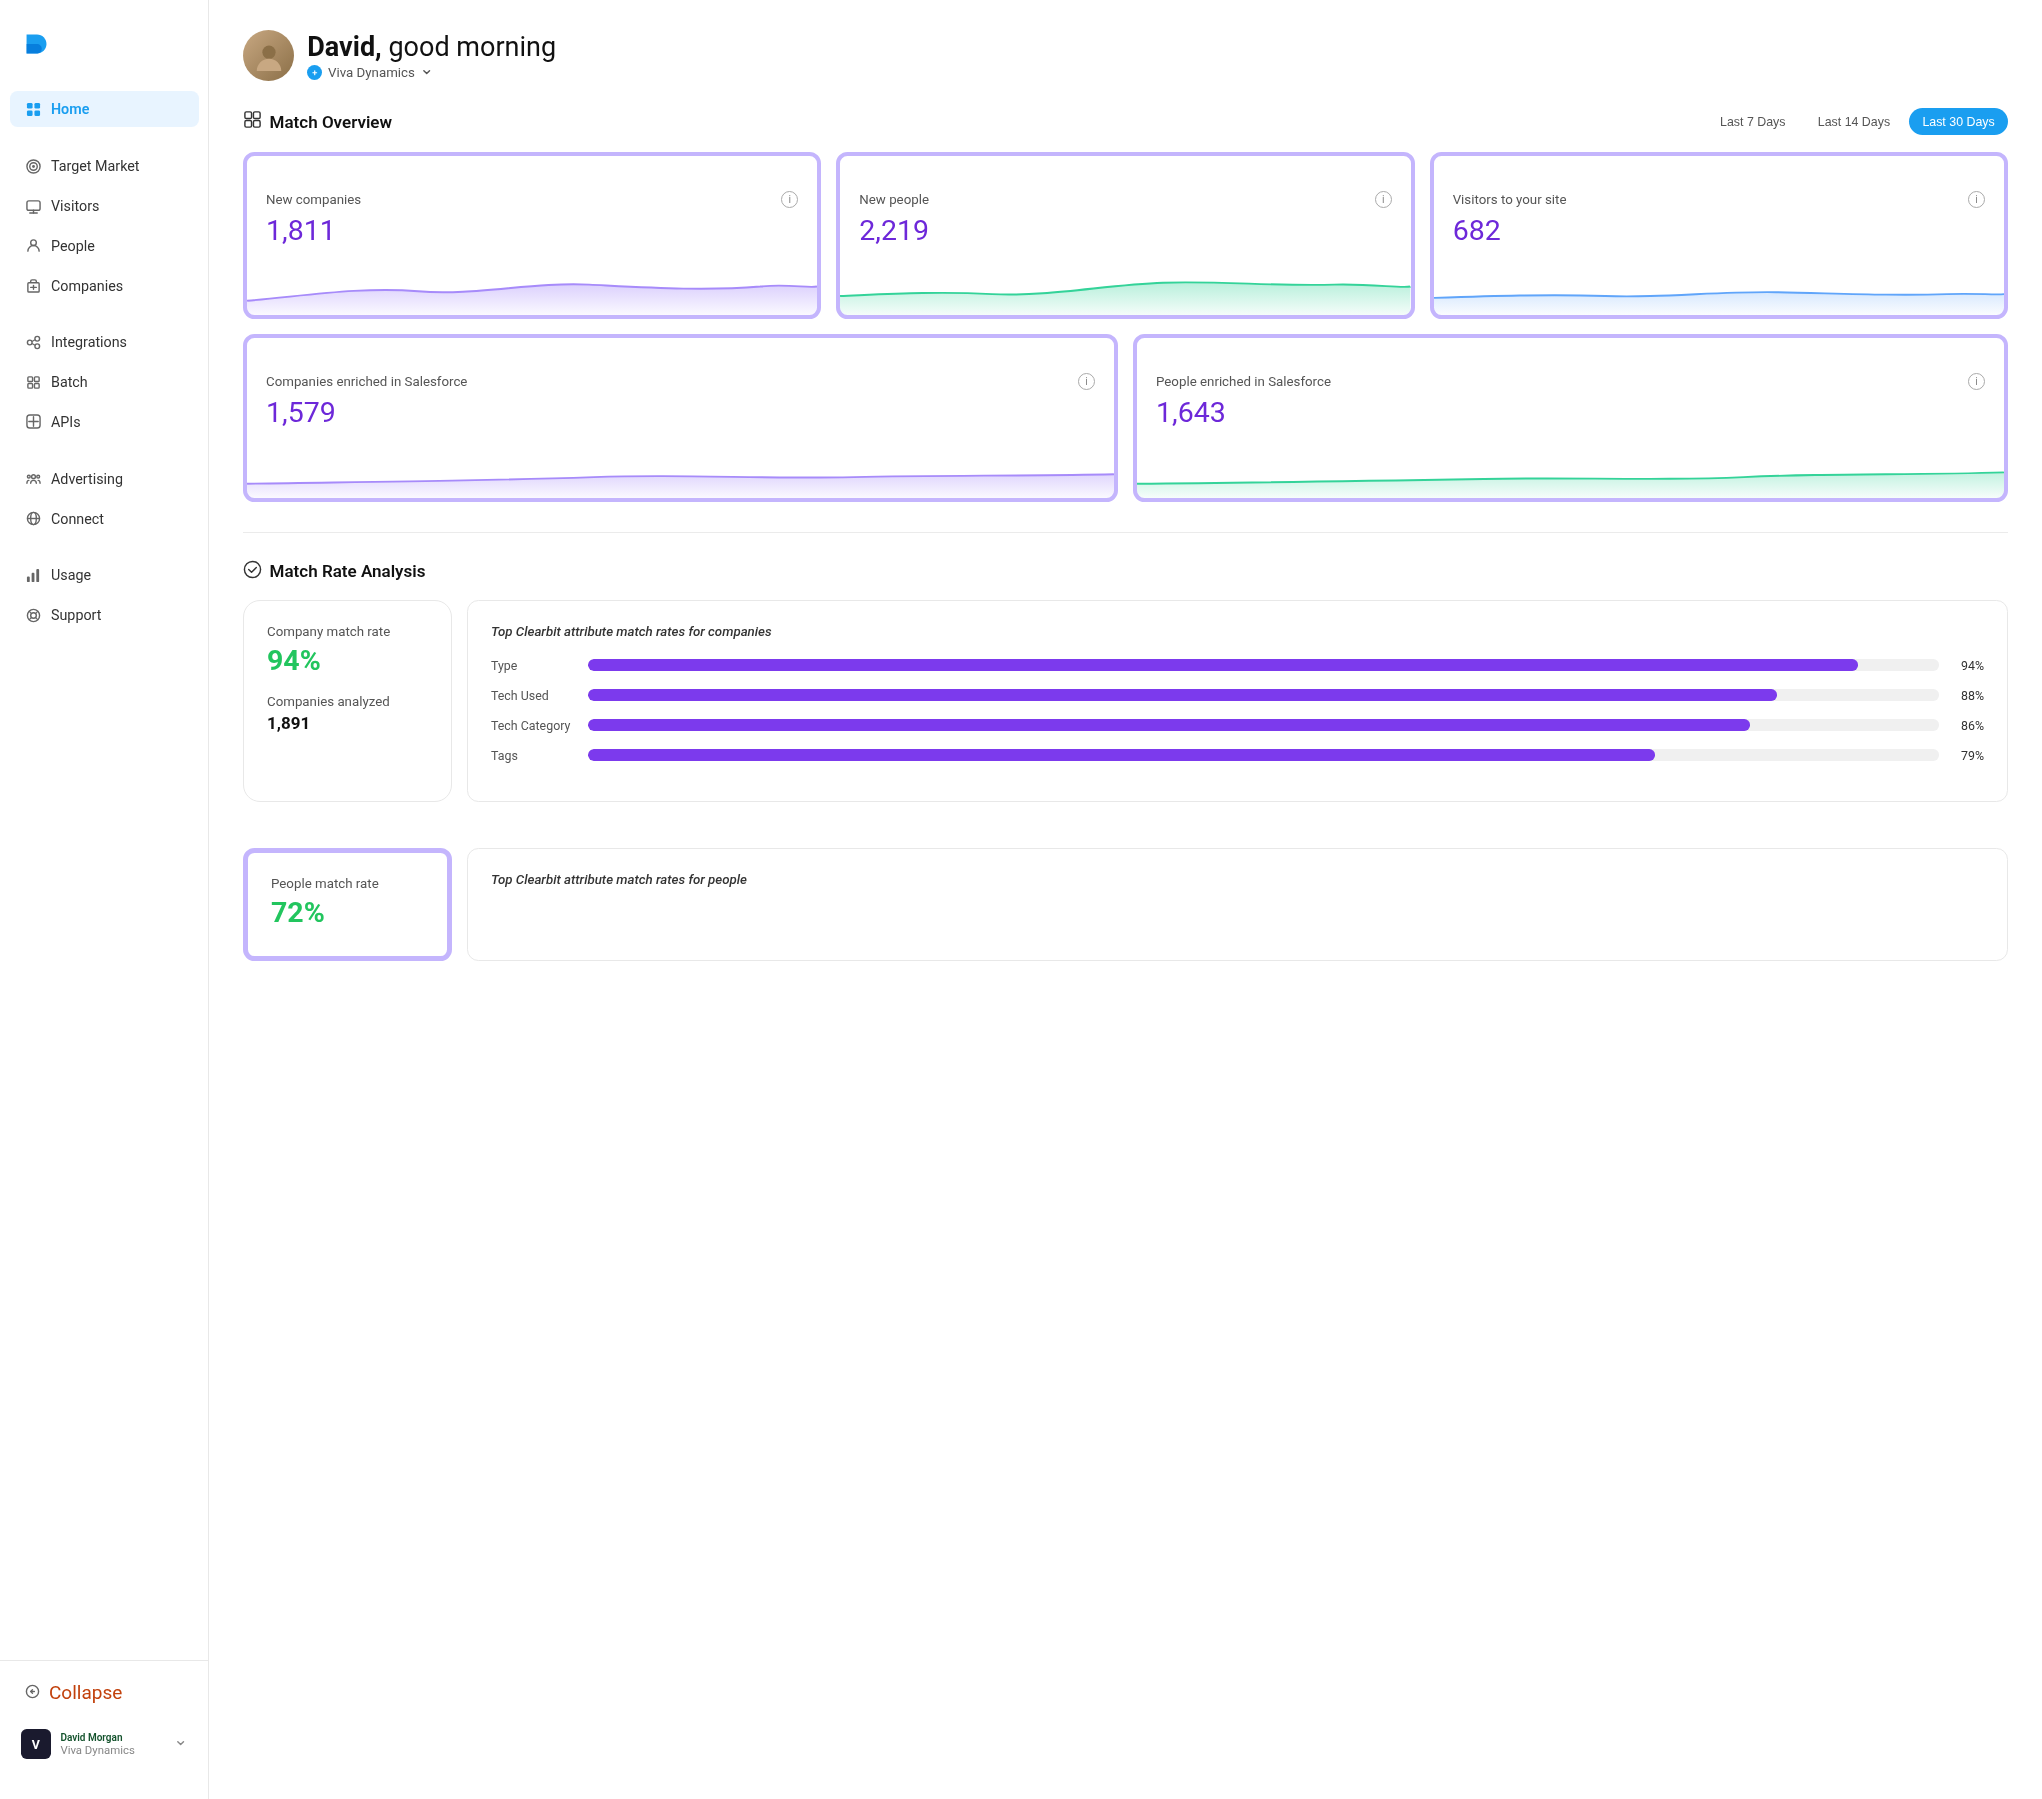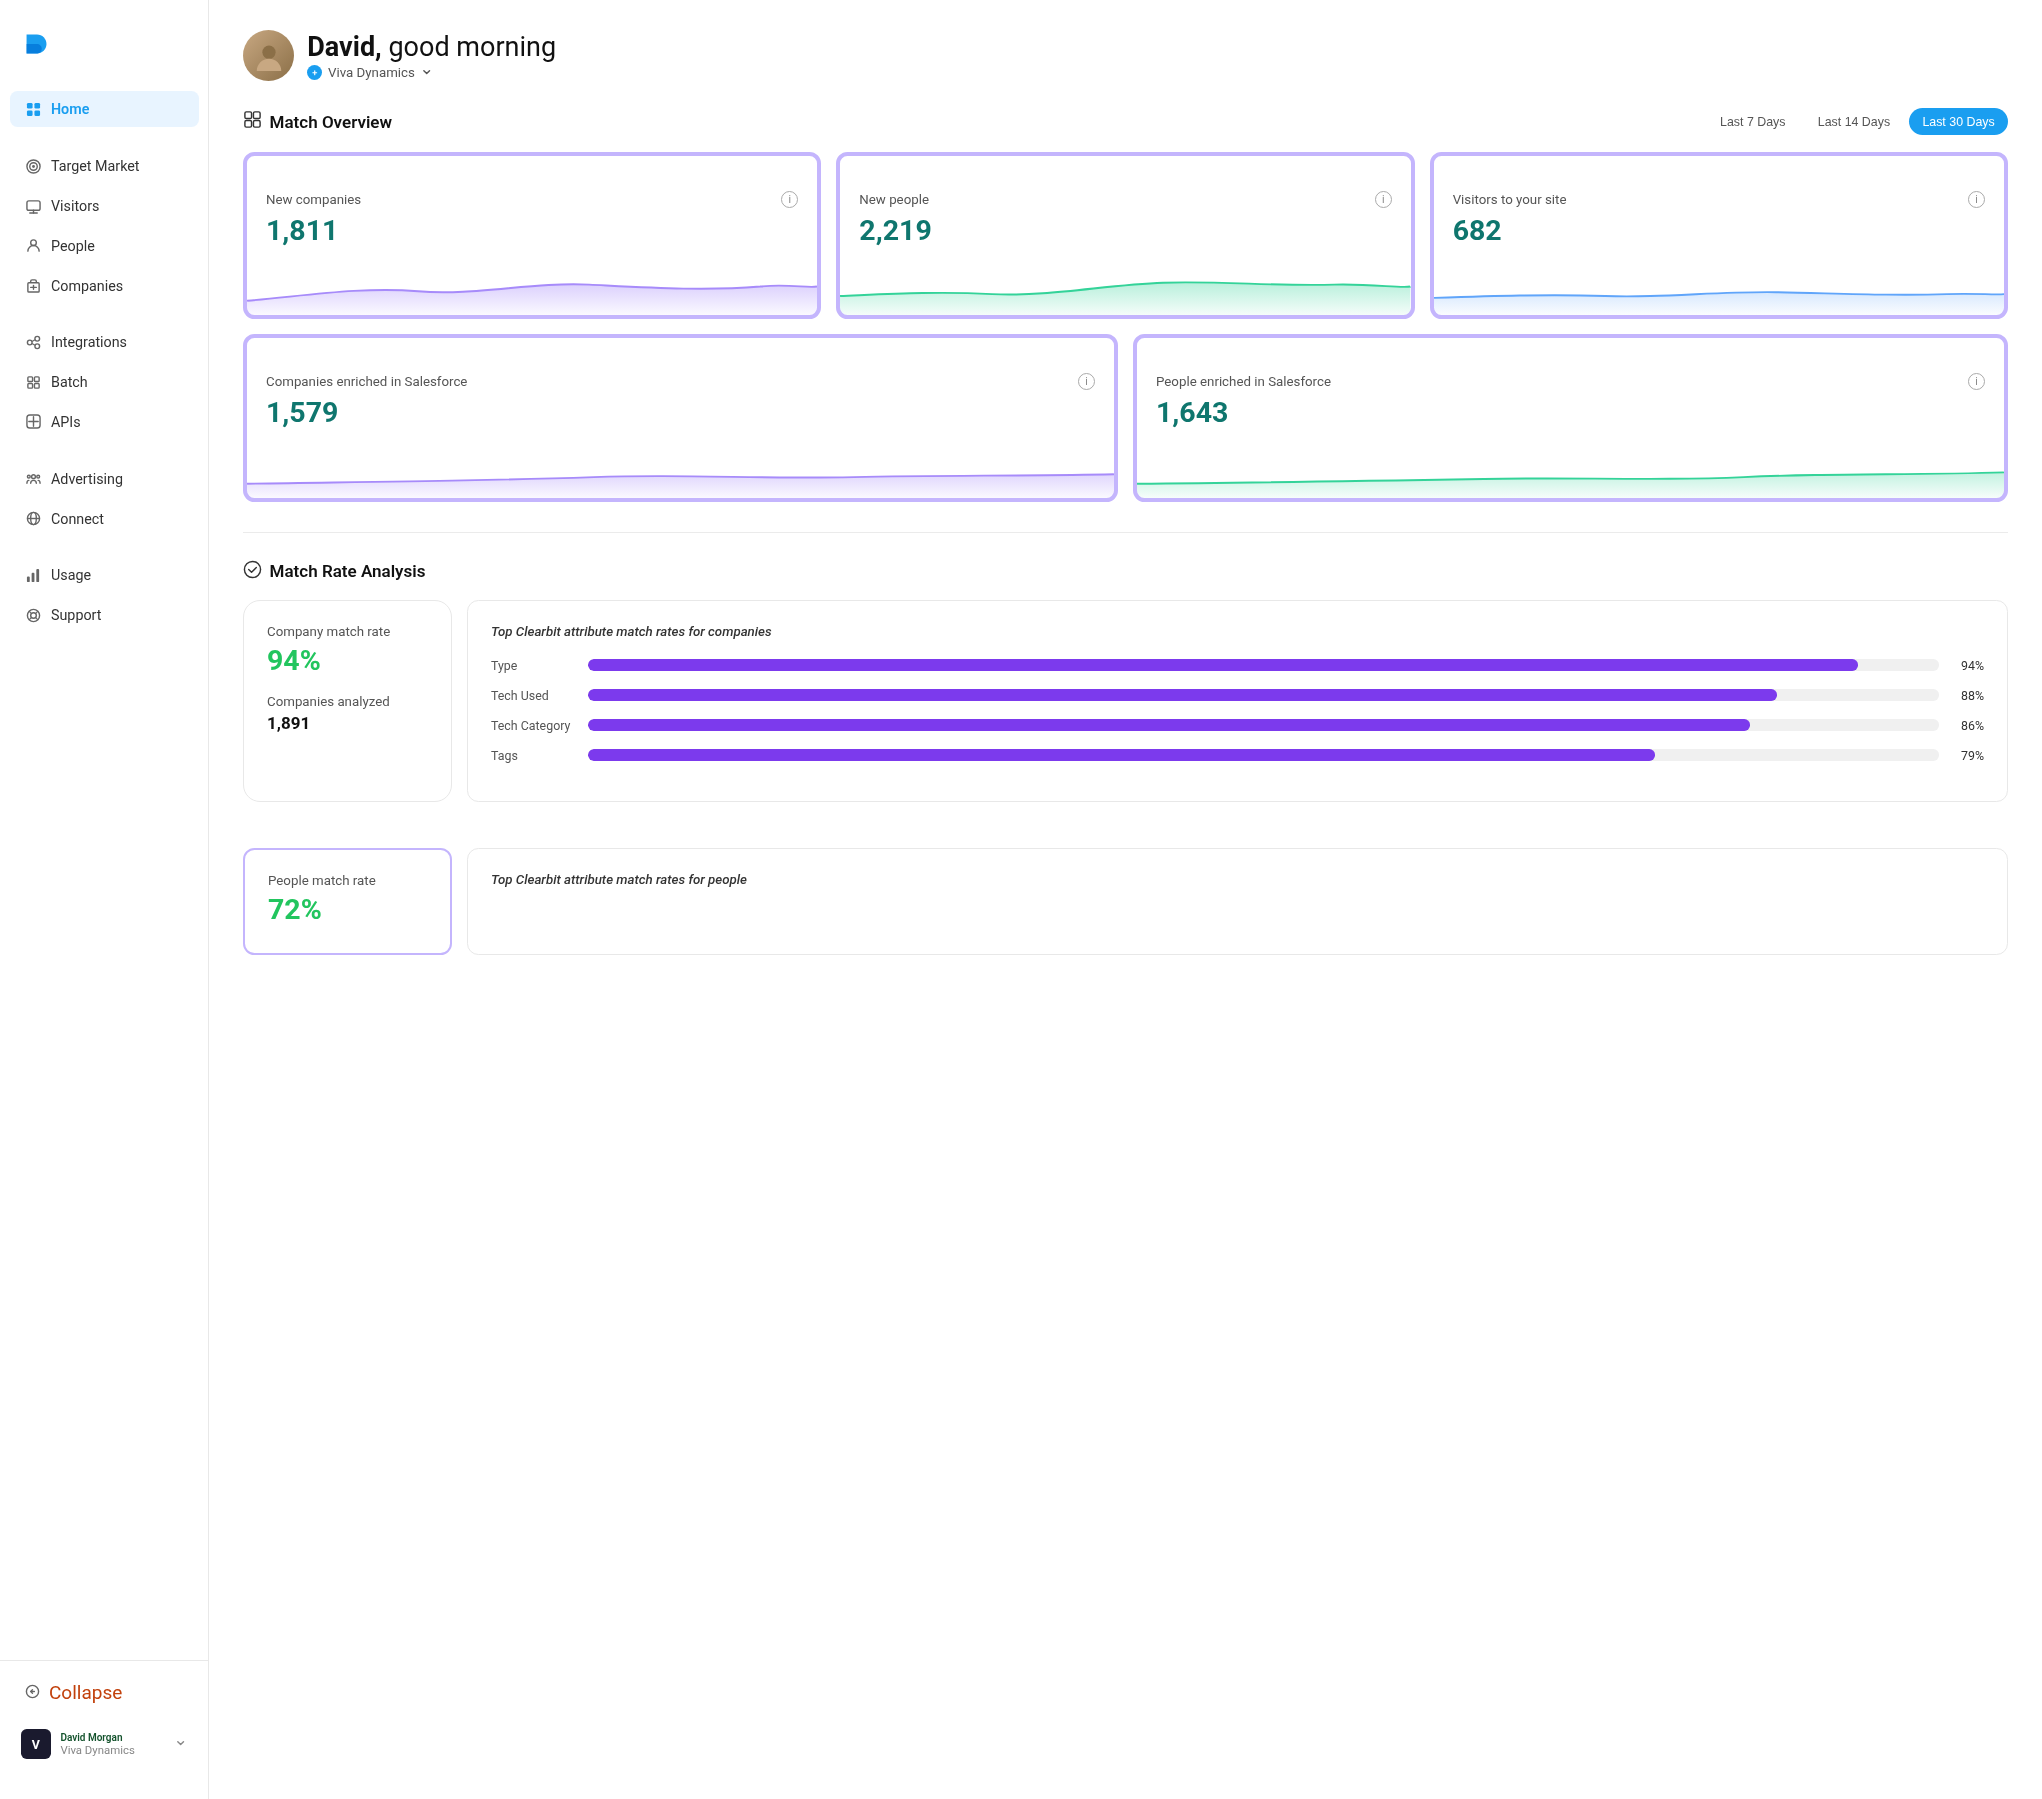--- a/index.html
+++ b/index.html
@@ -227,22 +227,22 @@
       display: flex;
       align-items: center;
       justify-content: center;
       font-size: 10.5px;
       color: #888;
       cursor: pointer;
       flex-shrink: 0;
     }
     .stat-value {
       font-size: 28.5px;
-      font-weight: 700;
-      color: #0f766e;
+      font-weight: 400;
+      color: #6d28d9;
       margin-bottom: 11.4px;
     }
     .chart-area {
       height: 57px;
       position: relative;
       margin: 0 -19px;
     }
     .chart-area svg {
       width: 100%;
       height: 100%;
@@ -334,21 +334,21 @@
       font-size: 12.4px;
       color: #333;
       width: 34px;
       text-align: right;
       flex-shrink: 0;
     }
 
     
     .people-match-card {
       background: #fff;
-      border: 2px solid #c4b5fd;
+      border: 5px solid #c4b5fd;
       border-radius: 11.4px;
       padding: 23px;
     }
     .people-match-value {
       font-size: 28.5px;
       font-weight: 700;
       color: #22c55e;
       margin-bottom: 3.8px;
     }
 

